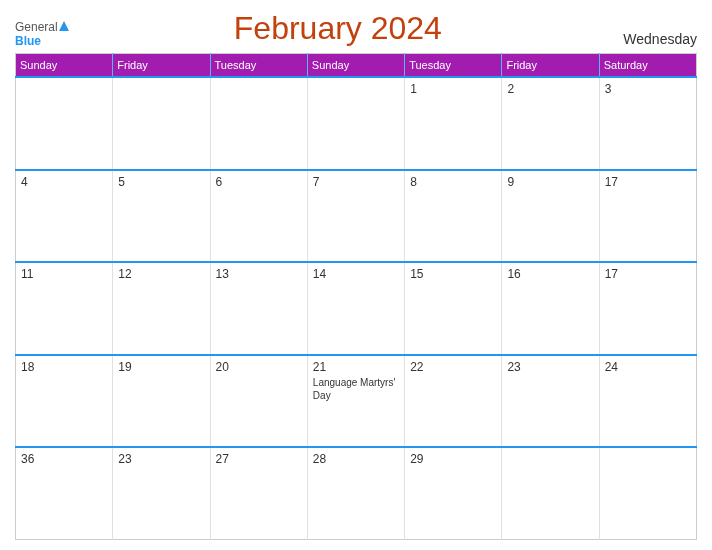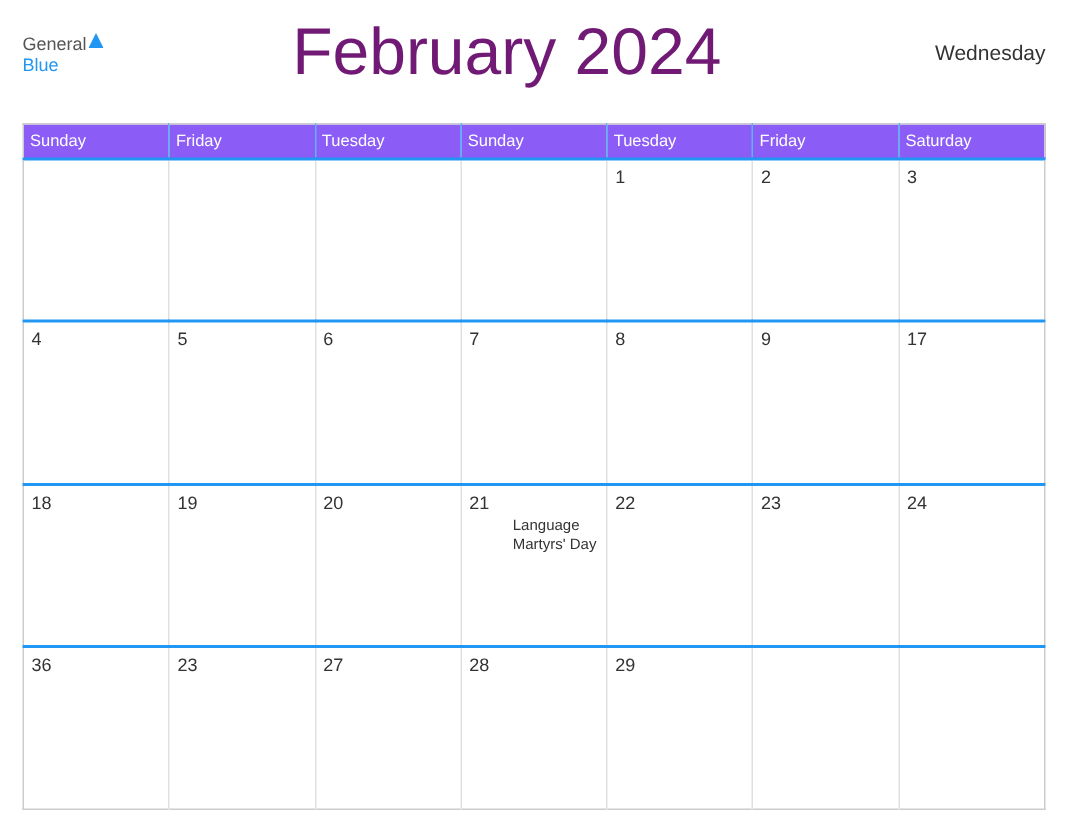--- a/index.html
+++ b/index.html
@@ -14,56 +14,56 @@
     .page {
       width: 712px;
       height: 550px;
       display: flex;
       flex-direction: column;
       padding: 10px 15px 10px 15px;
     }
 
     .header {
       display: flex;
-      align-items: center;
+      align-items: flex-end;
       justify-content: space-between;
-      margin-bottom: 22px;
+      margin-bottom: 6px;
     }
 
     .logo {
       display: flex;
       flex-direction: column;
       line-height: 1;
     }
 
     .month-title {
-      font-size: 44px;
+      font-size: 32px;
       font-weight: normal;
-      color: #701a75;
+      color: #c2410c;
       text-align: center;
       flex: 1;
     }
 
     .country {
       font-size: 14px;
       color: #333;
       text-align: right;
       min-width: 90px;
     }
 
     .calendar {
       flex: 1;
       border: 1px solid #ccc;
       border-collapse: collapse;
       width: 100%;
       table-layout: fixed;
     }
 
     .calendar thead tr {
-      background-color: #8b5cf6;
+      background-color: #a21caf;
     }
 
     .calendar thead th {
       color: white;
       font-size: 11px;
       font-weight: normal;
       padding: 5px 4px;
       text-align: left;
       border-right: 1px solid #5ab4f5;
     }
@@ -96,41 +96,40 @@
       color: #333;
       margin-bottom: 2px;
     }
 
     .holiday-text {
       font-size: 10px;
       color: #333;
       line-height: 1.3;
       display: block;
       margin-top: 2px;
-      margin-left: 29px;
     }
 
     .empty-cell {
       background: #f9f9f9;
     }
 
     .logo-row {
       display: flex;
       align-items: center;
     }
 
     .logo-text-general {
       font-size: 12px;
       color: #555;
     }
 
     .logo-text-blue {
       font-size: 12px;
       color: #2196F3;
-      font-weight: normal;
+      font-weight: bold;
     }
 
     .logo-triangle {
       display: inline-block;
       margin-left: 1px;
       position: relative;
       top: -1px;
     }
   </style>
 </head>
@@ -199,20 +198,43 @@
           </td>
           <td>
             <span class="day-number">9</span>
           </td>
           <td>
             <span class="day-number">17</span>
           </td>
         </tr>
         <tr>
           <td>
+            <span class="day-number">11</span>
+          </td>
+          <td>
+            <span class="day-number">12</span>
+          </td>
+          <td>
+            <span class="day-number">13</span>
+          </td>
+          <td>
+            <span class="day-number">14</span>
+          </td>
+          <td>
+            <span class="day-number">15</span>
+          </td>
+          <td>
+            <span class="day-number">16</span>
+          </td>
+          <td>
+            <span class="day-number">17</span>
+          </td>
+        </tr>
+        <tr>
+          <td>
             <span class="day-number">18</span>
           </td>
           <td>
             <span class="day-number">19</span>
           </td>
           <td>
             <span class="day-number">20</span>
           </td>
           <td>
             <span class="day-number">21</span>

